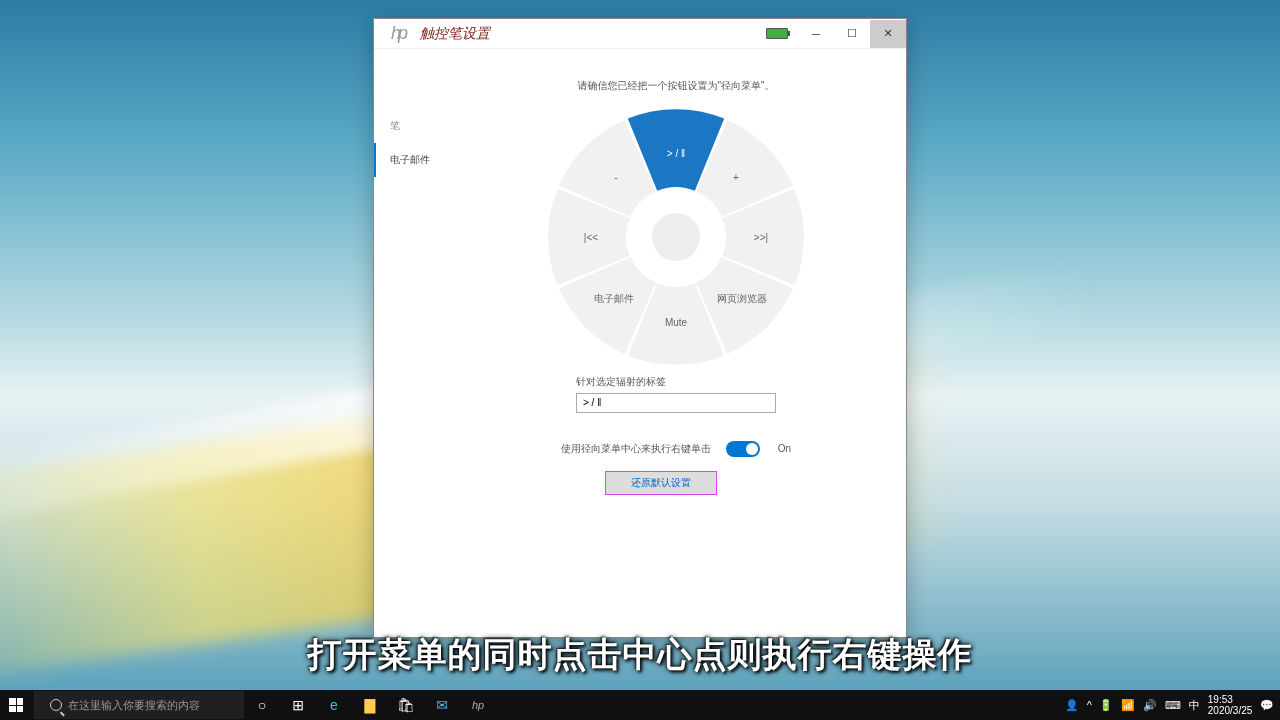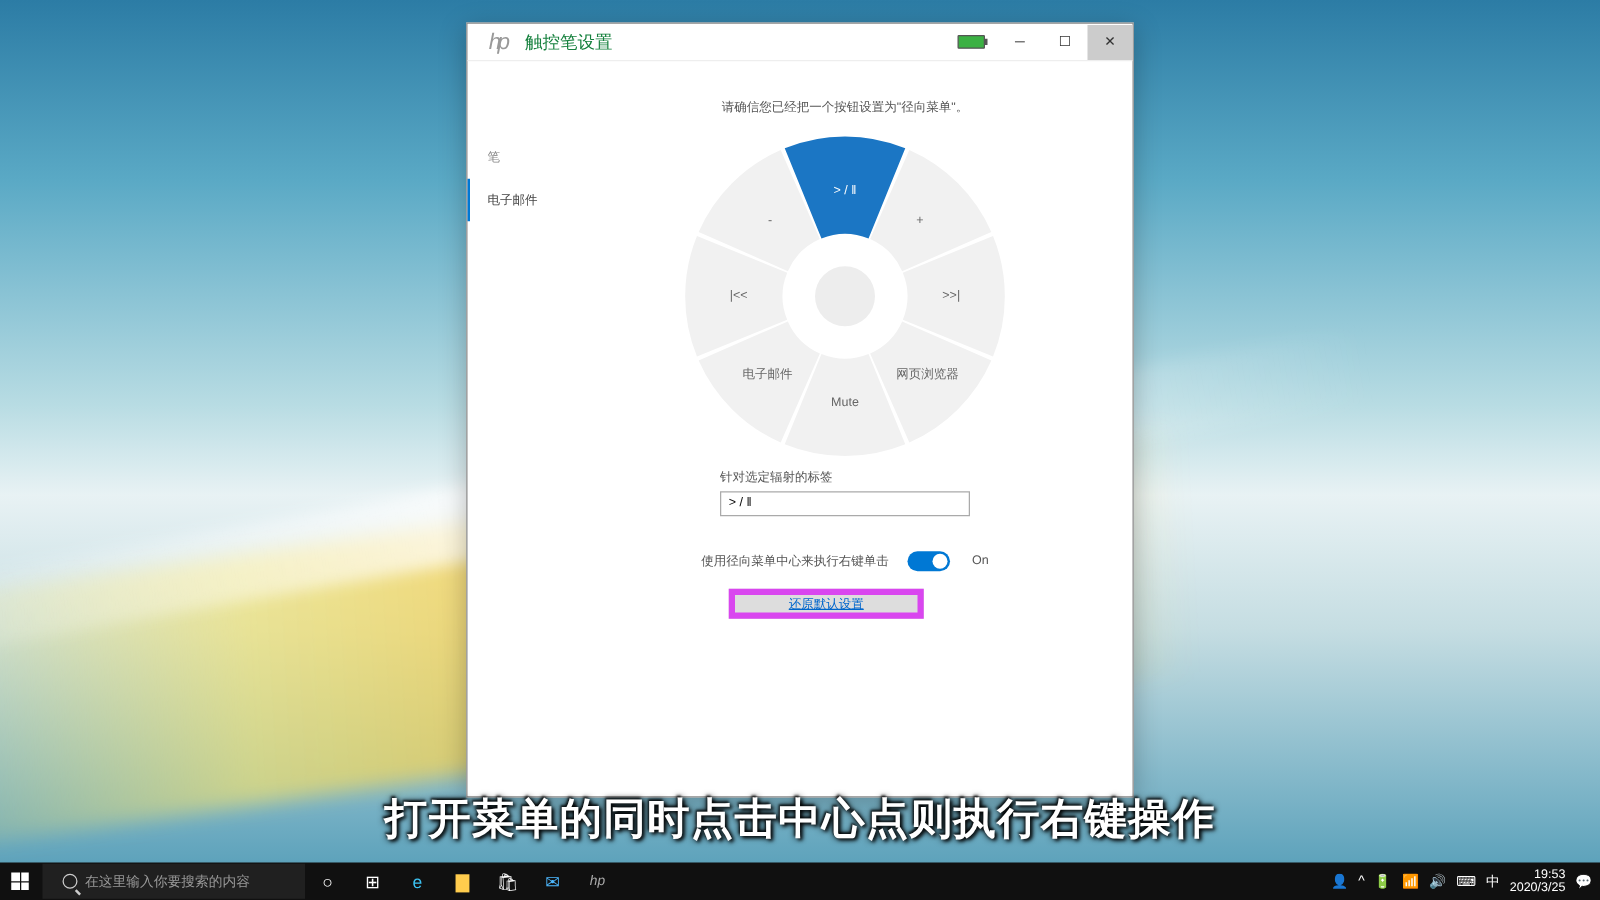--- a/index.html
+++ b/index.html
@@ -9,21 +9,21 @@
 .desktop-bg { position: absolute; inset: 0; background:
   linear-gradient(180deg, #2c7ca5 0%, #5aa9c5 20%, #b8dce3 45%, #e8f2f4 55%, #c5dde2 70%, #4d99b5 100%);
 }
 .desktop-bg::before { content: ""; position: absolute; left: -100px; top: 380px; width: 1500px; height: 200px; background: linear-gradient(95deg, transparent 0%, rgba(255,230,100,0.6) 20%, rgba(255,200,50,0.7) 40%, transparent 70%); transform: rotate(-8deg); filter: blur(8px); }
 .desktop-bg::after { content: ""; position: absolute; left: -100px; top: 340px; width: 1500px; height: 60px; background: linear-gradient(92deg, transparent 0%, rgba(255,255,255,0.7) 30%, transparent 80%); transform: rotate(-10deg); filter: blur(6px); }
 
 
 .app-window { position: absolute; left: 373px; top: 18px; width: 534px; height: 620px; background: #fff; border: 1px solid #888; box-shadow: 0 4px 20px rgba(0,0,0,0.25); display: flex; flex-direction: column; }
 .titlebar { height: 30px; display: flex; align-items: center; padding-left: 10px; border-bottom: 1px solid #eee; }
 .hp-logo { width: 28px; height: 28px; display: flex; align-items: center; justify-content: center; color: #999; font-style: italic; font-size: 18px; font-weight: 300; letter-spacing: -3px; margin-right: 8px; }
-.title-text { font-size: 14px; color: #15803d; flex: 1; }
+.title-text { font-size: 14px; color: #7f1d1d; flex: 1; font-style: italic; }
 .battery { width: 22px; height: 11px; background: #3bb143; border: 1px solid #555; border-radius: 1px; position: relative; margin-right: 10px; }
 .battery::after { content: ""; position: absolute; right: -3px; top: 2px; width: 2px; height: 5px; background: #555; }
 .win-btns { display: flex; }
 .win-btn { width: 36px; height: 28px; display: flex; align-items: center; justify-content: center; font-size: 11px; color: #333; cursor: pointer; }
 .win-btn.close { background: #ccc; }
 
 .app-body { flex: 1; display: flex; }
 .sidebar { width: 72px; padding-top: 60px; }
 .sidebar-item { font-size: 10px; color: #888; padding: 10px 8px 10px 14px; cursor: pointer; border-left: 2px solid transparent; }
 .sidebar-item.active { border-left-color: #0078d4; color: #444; }
@@ -44,37 +44,37 @@
 .select-wrap { position: relative; }
 .select-wrap::after { content: "▾"; position: absolute; right: 6px; top: 4px; font-size: 9px; color: #666; pointer-events: none; }
 
 .toggle-row { display: flex; align-items: center; justify-content: space-between; width: 230px; margin: 20px 0 14px 0; align-self: center; }
 .toggle-label { font-size: 10px; color: #555; }
 .toggle-group { display: flex; align-items: center; gap: 18px; }
 .toggle { width: 34px; height: 16px; background: #0078d4; border-radius: 8px; position: relative; cursor: pointer; }
 .toggle::after { content: ""; position: absolute; right: 2px; top: 2px; width: 12px; height: 12px; background: #fff; border-radius: 50%; }
 .toggle-state { font-size: 10px; color: #555; }
 
-.reset-btn { width: 156px; height: 24px; background: #ddd; border: 5px solid #d946ef; font-size: 10px; color: #0066cc; text-decoration: underline; cursor: pointer; align-self: center; margin-left: -30px; }
+.reset-btn { width: 112px; height: 24px; background: #ddd; border: 1px solid #d946ef; font-size: 10px; color: #0066cc; cursor: pointer; align-self: center; margin-left: -30px; }
 
 
 .subtitle { position: absolute; bottom: 42px; left: 50%; transform: translateX(-50%); font-size: 34px; font-weight: 600; color: #fff; text-shadow: 0 0 6px #000, 2px 2px 3px rgba(0,0,0,0.9), -1px -1px 2px rgba(0,0,0,0.8); white-space: nowrap; letter-spacing: 1px; }
 
 
 .taskbar { position: absolute; bottom: 0; left: 0; right: 0; height: 30px; background: #101010; display: flex; align-items: center; color: #fff; }
 .start { width: 32px; height: 30px; display: flex; align-items: center; justify-content: center; }
 .win-icon { width: 14px; height: 14px; display: grid; grid-template: 1fr 1fr / 1fr 1fr; gap: 1px; }
 .win-icon span { background: #fff; }
 .search { margin-left: 2px; display: flex; align-items: center; background: #202020; height: 28px; width: 210px; padding: 0 16px; gap: 6px; }
 .search-icon { width: 12px; height: 12px; border: 1.5px solid #ccc; border-radius: 50%; position: relative; }
 .search-icon::after { content: ""; position: absolute; right: -4px; bottom: -4px; width: 5px; height: 1.5px; background: #ccc; transform: rotate(45deg); }
 .search-text { font-size: 11px; color: #999; }
 .tb-icon { width: 36px; height: 30px; display: flex; align-items: center; justify-content: center; font-size: 14px; color: #fff; }
 .tb-right { margin-left: auto; display: flex; align-items: center; gap: 8px; padding-right: 6px; font-size: 10px; }
-.clock { text-align: right; line-height: 1.1; font-size: 10px; }
+.clock { line-height: 1.1; font-size: 10px; }
 .tray-icon { font-size: 11px; }
 </style>
 </head>
 <body>
 
 <div class="desktop-bg"></div>
 
 <div class="app-window">
   <div class="titlebar">
     <div class="hp-logo">hp</div>

